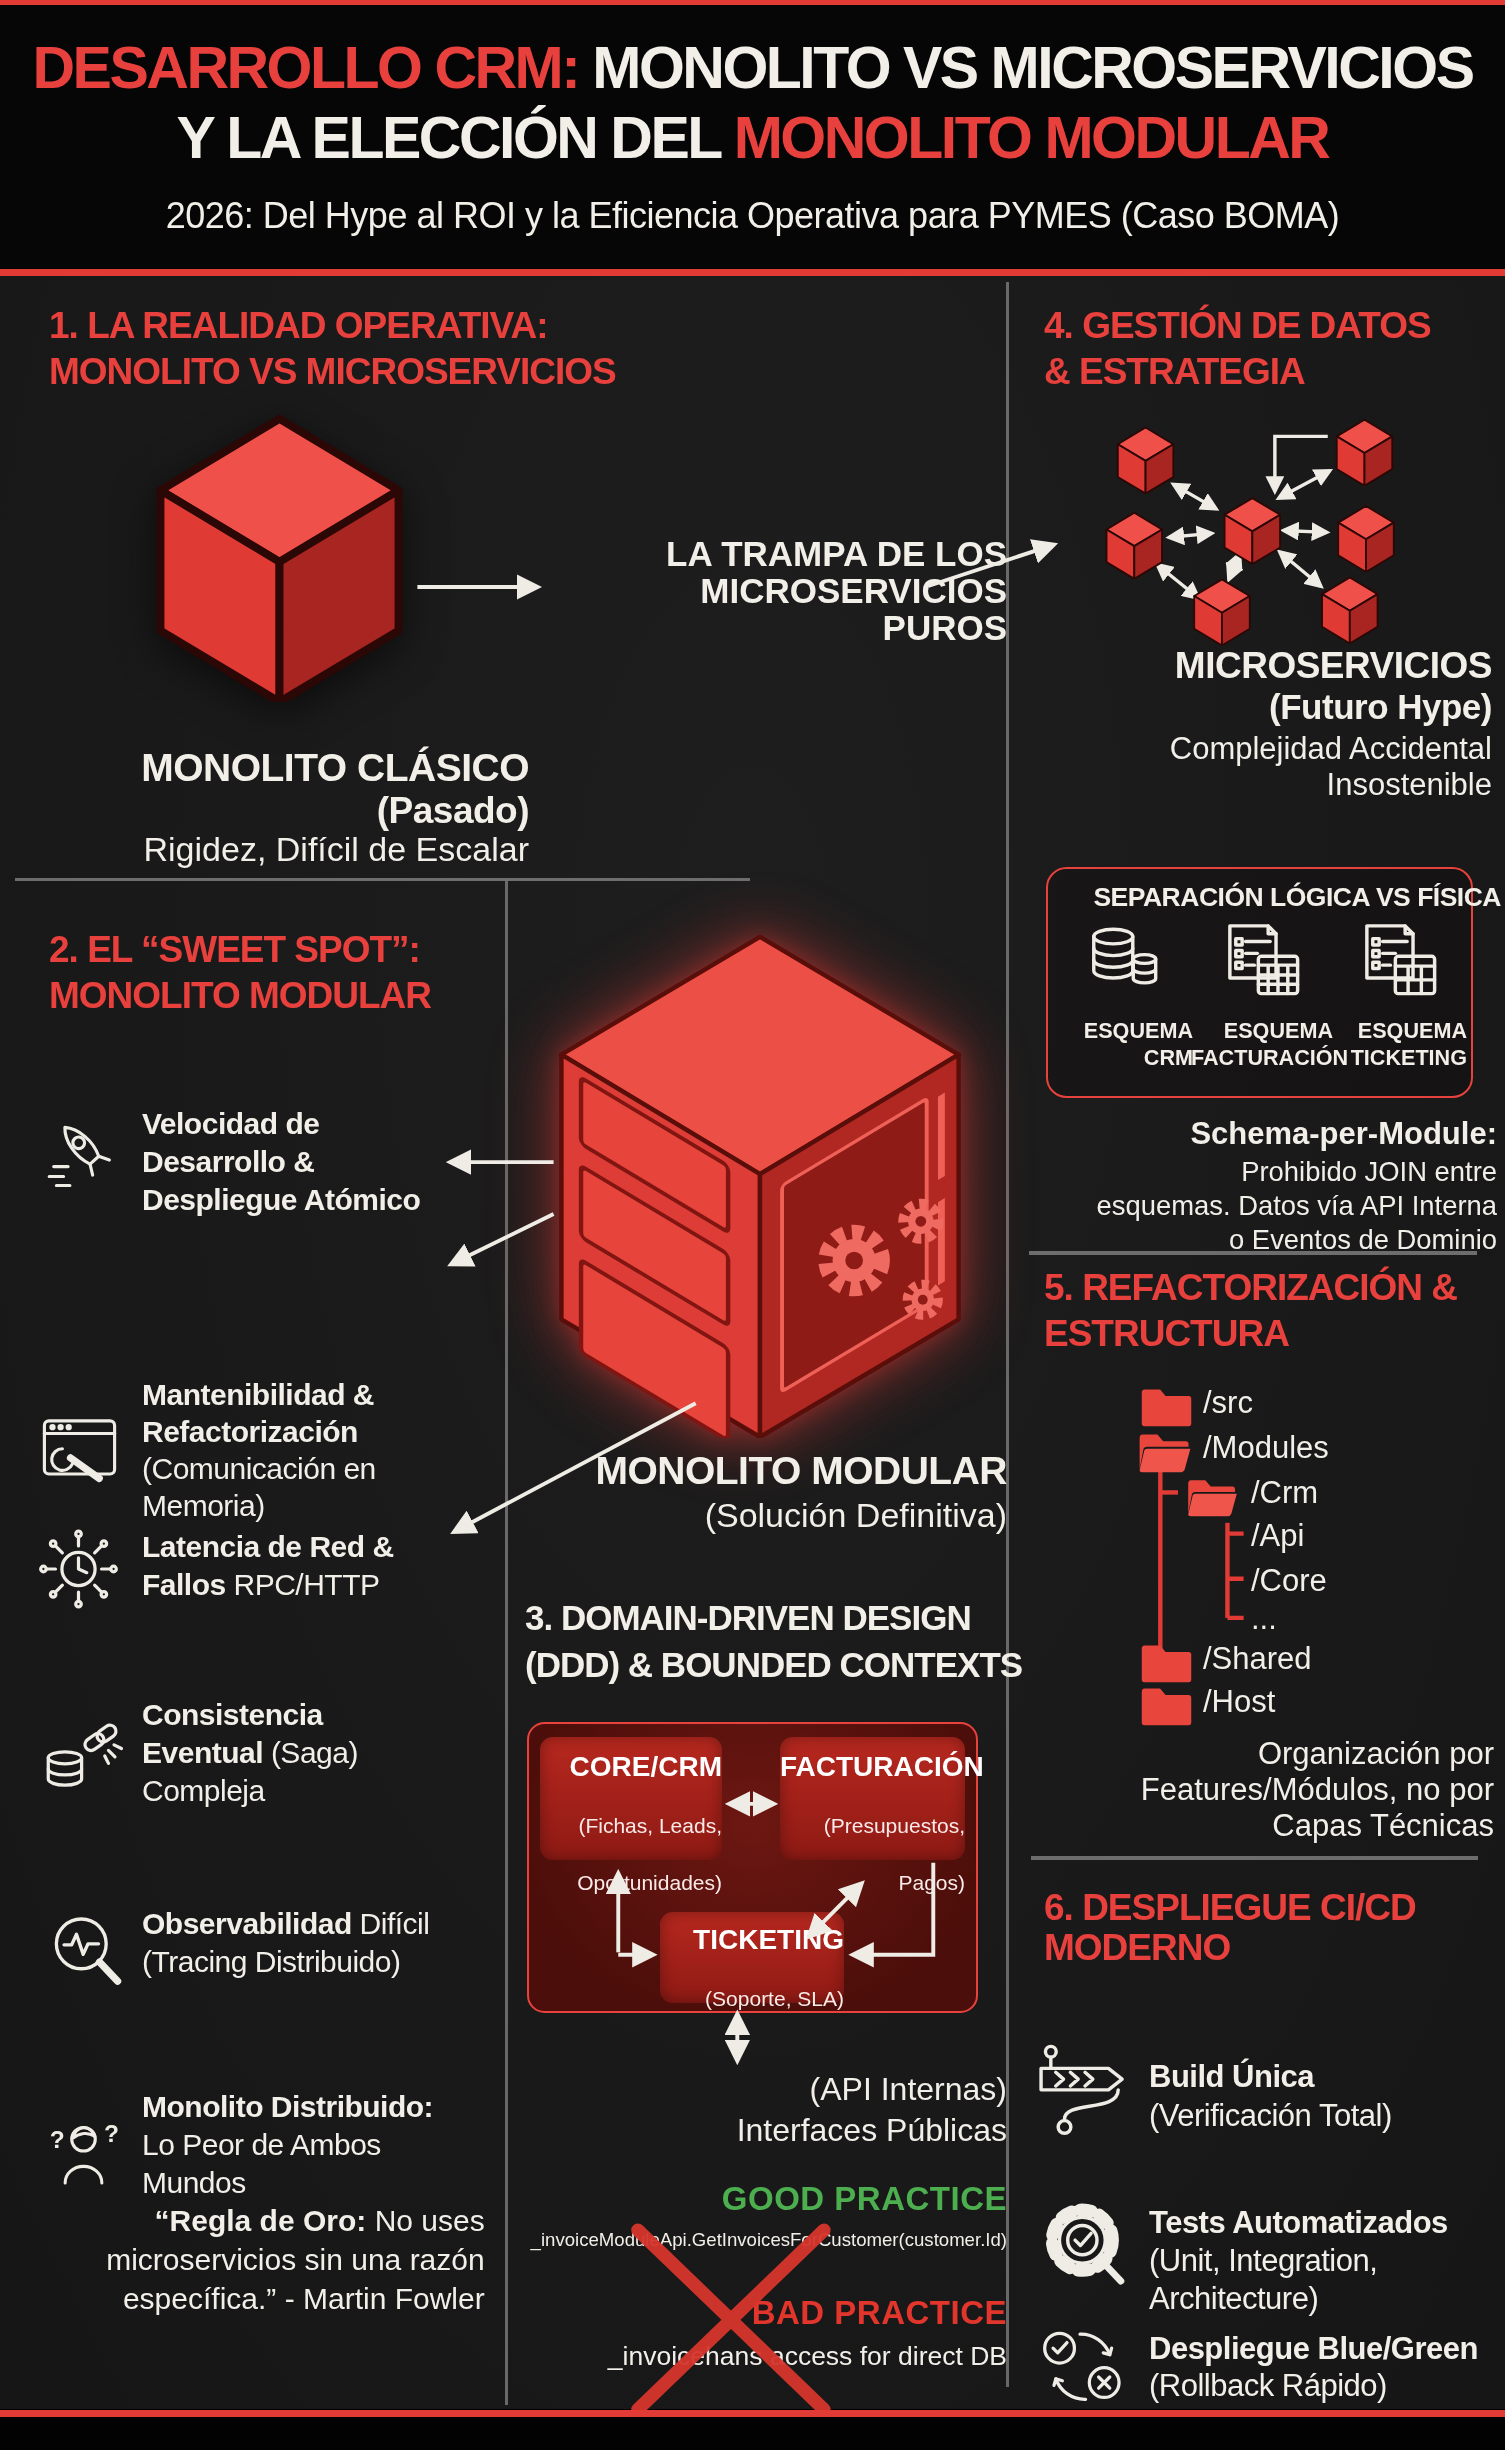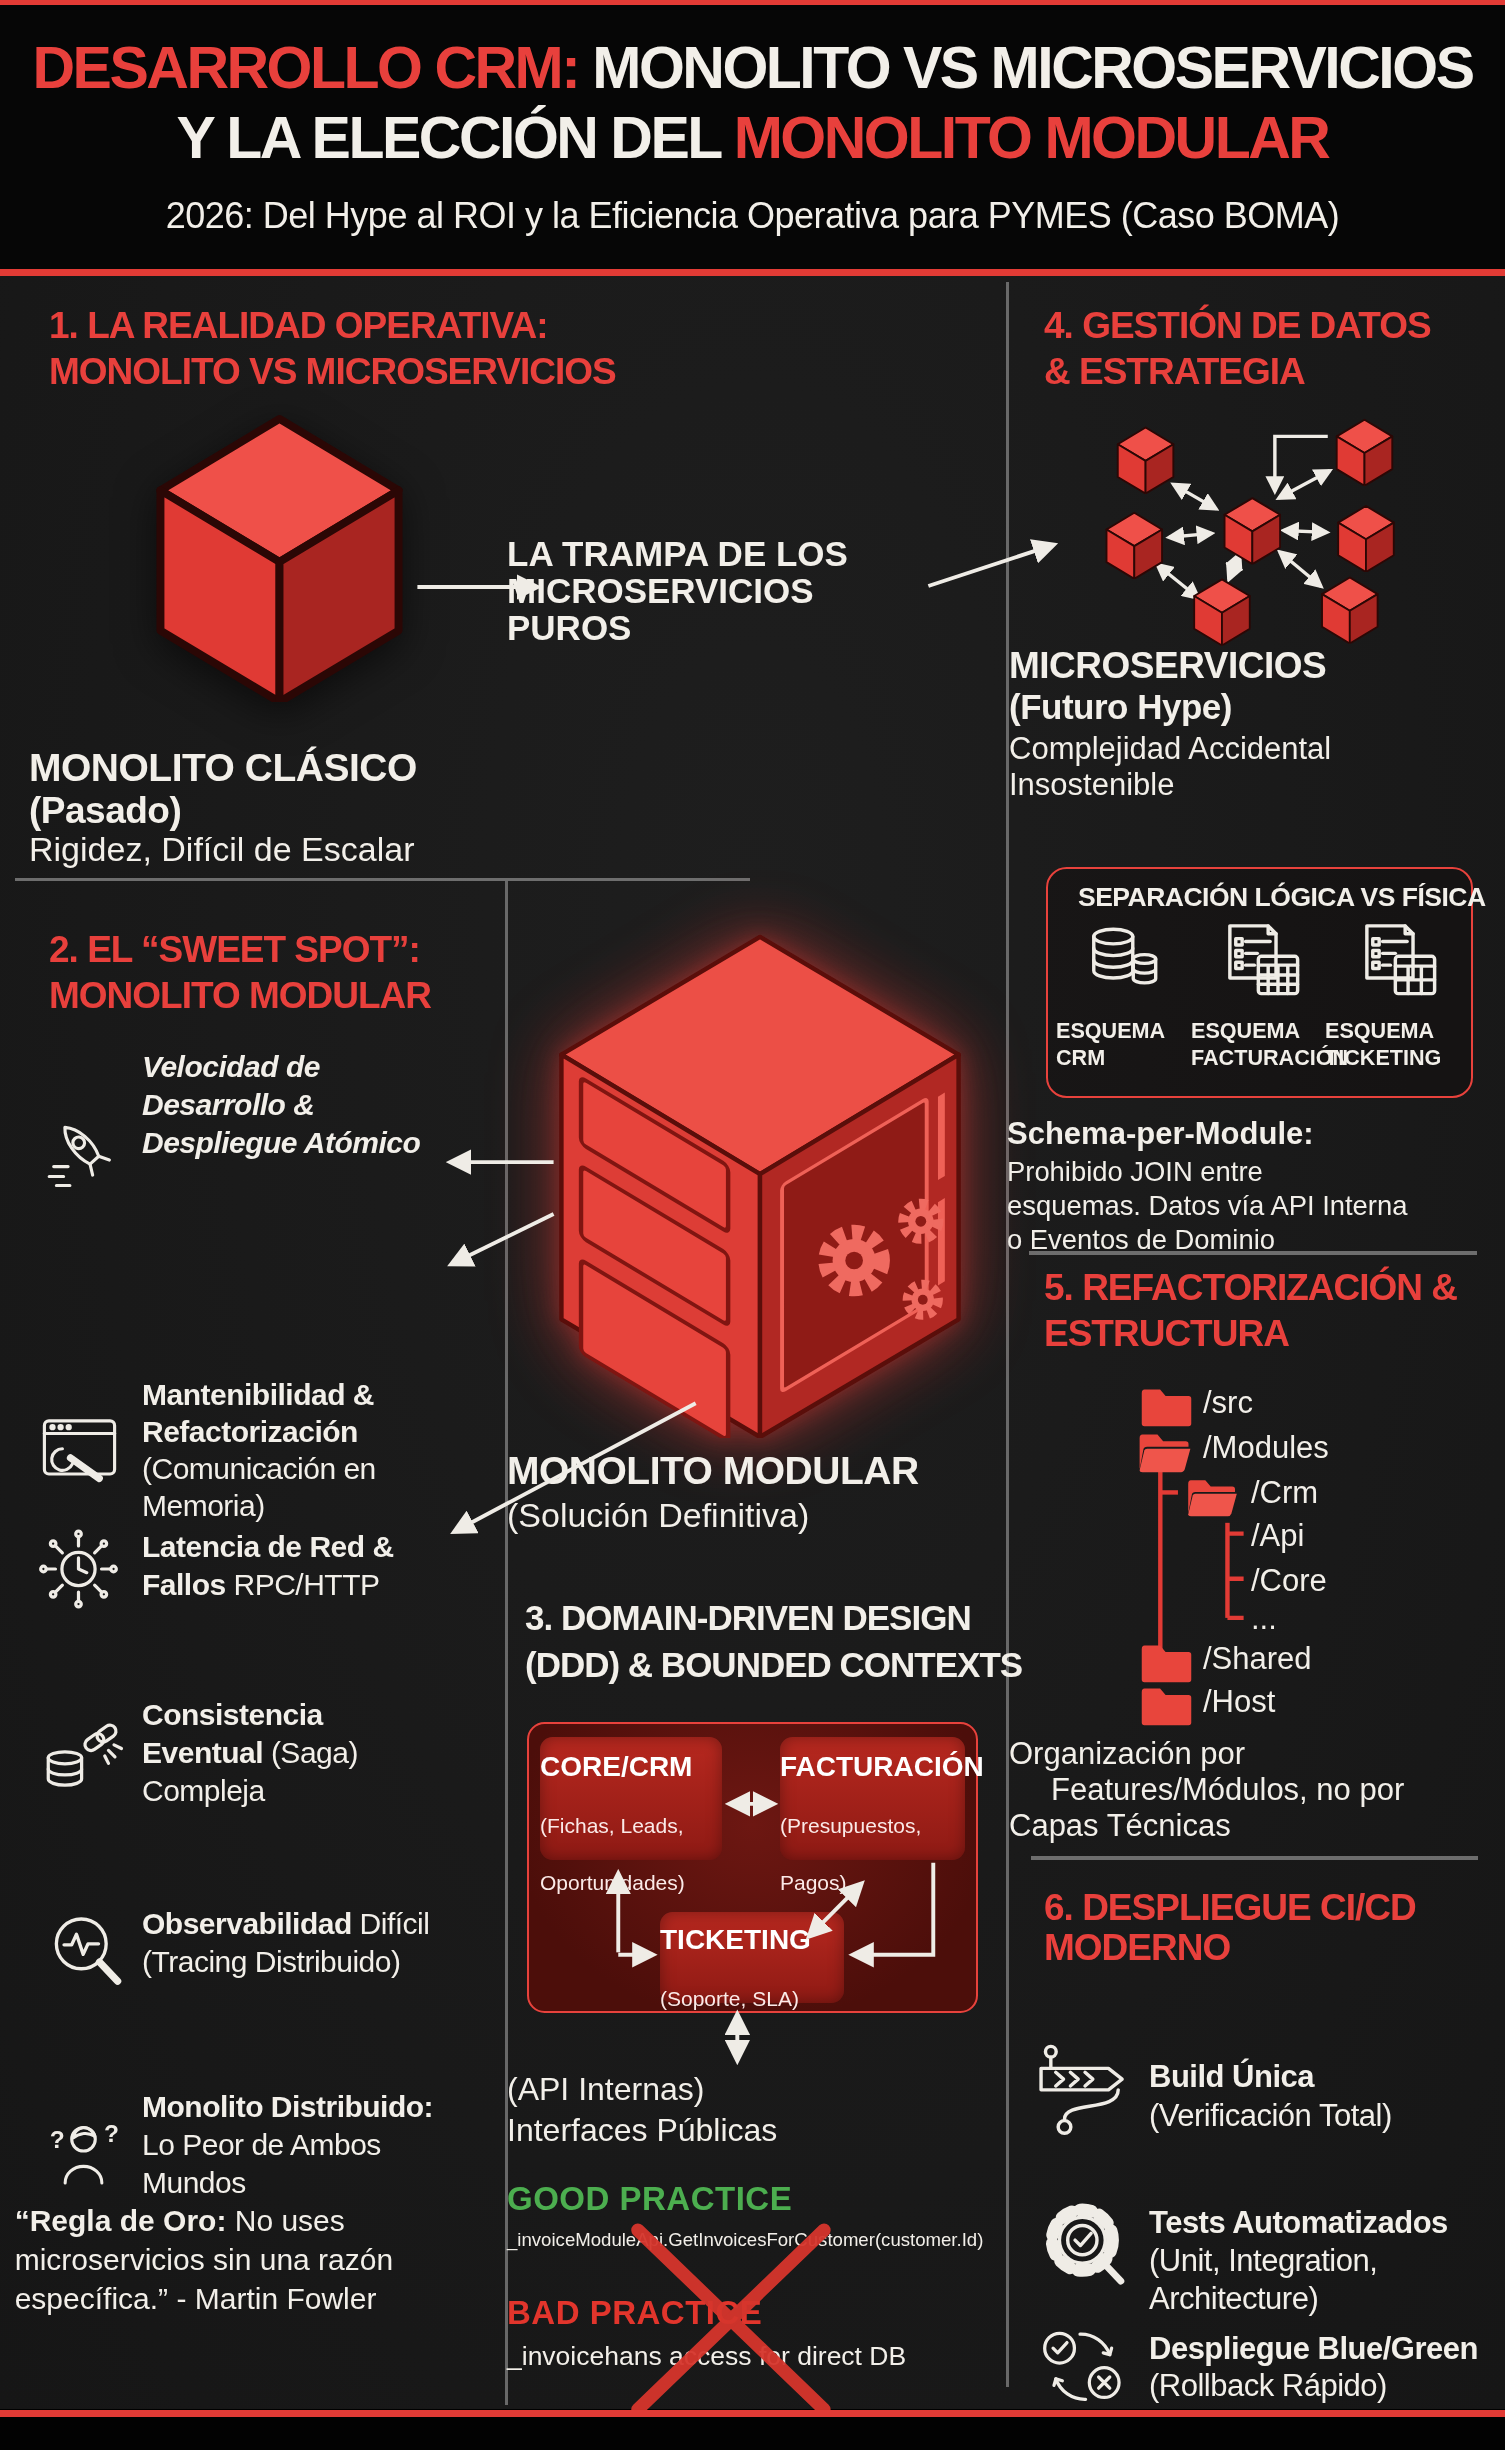--- a/index.html
+++ b/index.html
@@ -1,21 +1,21 @@
 <!DOCTYPE html>
 <html style="font-size:7.8px"><head>
 <meta charset="utf-8">
 <style>
   html,body{margin:0;padding:0;background:#000;}
   body{width:1505px;height:2774px;position:relative;overflow:hidden;
        font-family:"Liberation Sans",sans-serif;color:#efece6;}
   .abs{position:absolute;}
   .b{font-weight:700;}
   .nowrap{white-space:nowrap;}
-  .center{text-align:left;}
+  .center{text-align:right;}
   .red{color:#e8403c;}
   .white{color:#f2efe9;}
   .band-title{background:#060606;}
   .band-main{background:#191919;background:radial-gradient(ellipse at 50% 30%,#1e1e1e 0%,#161616 100%);}
   .redline{background:#e23b35;}
   .grayline{background:#8a8a8a;}
   .main-title{font-size:59px;font-weight:700;letter-spacing:-2.5px;line-height:69px;width:1505px;text-align:center;}
   .subtitle{font-size:36px;font-weight:400;letter-spacing:-0.5px;width:1505px;text-align:center;color:#f2efe9;}
   .sec-title{font-size:37px;font-weight:700;color:#e8403c;line-height:46px;letter-spacing:-1px;white-space:nowrap;}
   .sec-title-w{font-size:35px;font-weight:700;color:#f2efe9;line-height:47px;letter-spacing:-1px;white-space:nowrap;}
@@ -108,21 +108,21 @@
 </div>
 
 <svg class="abs icon-stroke" style="left:42px;top:1110px;" width="81" height="88" viewBox="0 0 180 180">
   <g transform="rotate(-42 95 80)">
     <path d="M95,14 C116,36 122,78 108,112 L82,112 C68,78 74,36 95,14 Z"></path>
     <circle cx="95" cy="60" r="13"></circle>
     <path d="M82,112 L70,134 M108,112 L120,134"></path>
   </g>
   <path d="M26,118 H58 M16,140 H48 M32,160 H62"></path>
 </svg>
-<div class="abs item-text" style="left:142px;top:1048px;font-style:italic;">
+<div class="abs item-text" style="left:142px;top:1105px;">
   <div><span class="b">Velocidad de</span><span></span></div>
   <div><span class="b">Desarrollo &amp;</span><span></span></div>
   <div><span class="b">Despliegue Atómico</span><span></span></div>
 </div>
 
 <svg class="abs icon-stroke" style="left:39px;top:1411px;" width="81" height="81" viewBox="0 0 180 180">
   <rect x="12" y="22" width="156" height="118" rx="10"></rect>
   <path d="M12,50 H168"></path>
   <circle cx="30" cy="36" r="3.5" fill="#efece6"></circle>
     <circle cx="48" cy="36" r="3.5" fill="#efece6"></circle>

